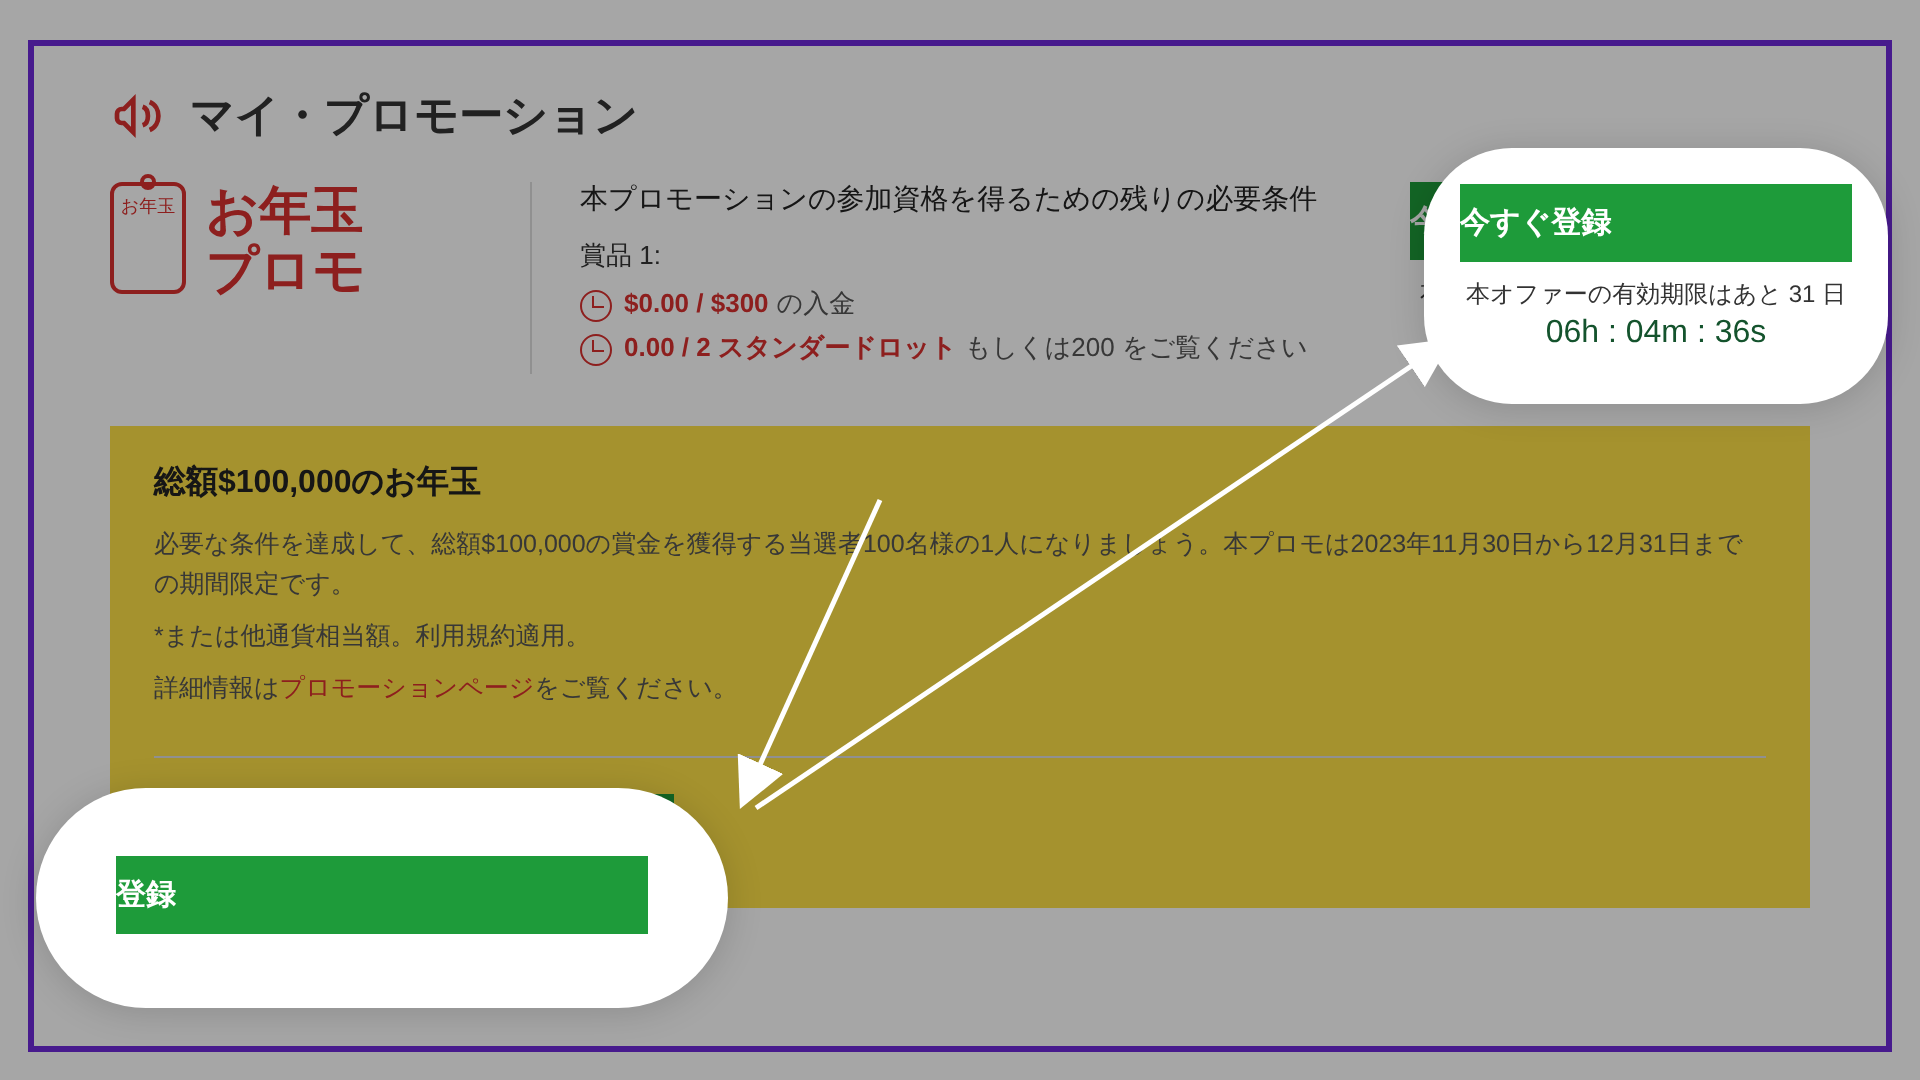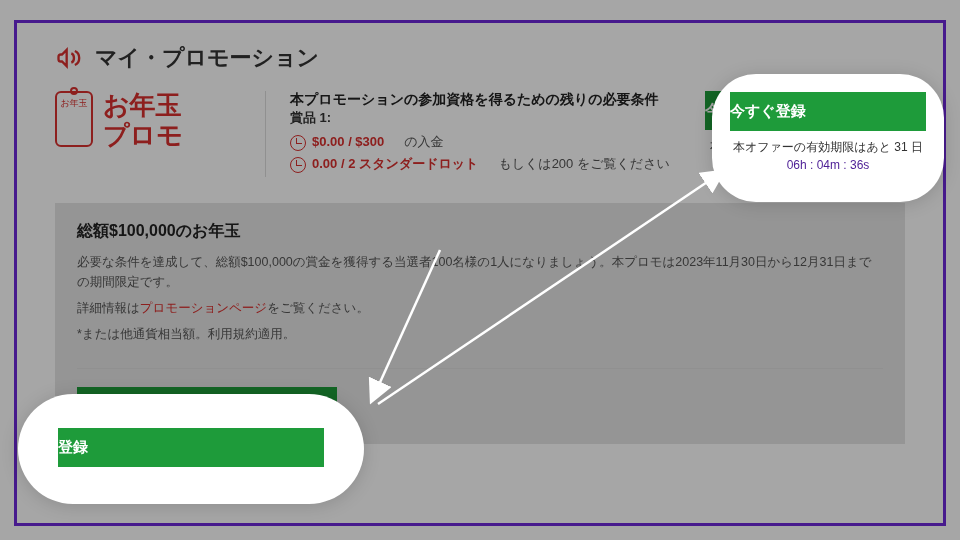--- a/index.html
+++ b/index.html
@@ -9,33 +9,33 @@
 .heading{display:flex;align-items:center;gap:12px;margin-bottom:18px}
 .heading h1{font-size:22px;font-weight:700;color:#333;margin:0}
 .megaphone{width:28px;height:28px;color:#d9302e}
 .topRow{display:flex;align-items:flex-start}
 .logo{width:210px;flex:0 0 210px;display:flex;gap:10px}
 .logo-mark{width:34px;height:52px;border:2px solid #d9302e;border-radius:6px;position:relative}
 .logo-mark::before{content:"";position:absolute;top:-6px;left:50%;transform:translateX(-50%);width:4px;height:4px;border:2px solid #d9302e;border-radius:50%}
 .logo-mark span{display:block;font-size:9px;color:#d9302e;line-height:1.1;text-align:center;margin-top:6px}
 .logo-text{color:#d9302e;font-size:26px;font-weight:700;line-height:1.15}
 .requirements{flex:1;border-left:1px solid #ddd;padding-left:24px}
-.req-title{font-size:14px;font-weight:700;color:#222;margin:0 0 0}
-.req-sub{font-size:13px;font-weight:700;color:#333;margin:0 0 6px}
+.req-title{font-size:14px;font-weight:400;color:#222;margin:0 0 10px}
+.req-sub{font-size:13px;font-weight:400;color:#333;margin:0 0 6px}
 .req-line{display:flex;align-items:flex-start;gap:6px;font-size:13px;color:#d9302e;margin-bottom:4px}
-.req-line .suffix{color:#555;margin-left:20px}
+.req-line .suffix{color:#555;margin-left:4px}
 .req-line .sub{display:block;color:#777;font-size:12px;margin-left:22px}
 .clk{width:14px;height:14px;flex:0 0 14px;margin-top:2px;border:1.5px solid #d9302e;border-radius:50%;position:relative}
 .clk::after{content:"";position:absolute;width:5px;height:5px;border-left:1.5px solid #d9302e;border-bottom:1.5px solid #d9302e;left:5px;top:2px}
 .cta-top{width:200px;flex:0 0 200px;text-align:center}
 .btn{display:block;background:#1e9b3a;color:#fff;font-weight:700;text-align:left;padding:10px 0;font-size:15px;cursor:pointer;border:none;width:100%}
 .offer-exp{font-size:12px;color:#333;margin-top:8px}
 .offer-exp b{font-weight:400}
-.countdown{color:#4c1d95;font-size:12px;margin-top:2px}
-.desc{background:#e5e5e5;margin-top:26px;padding:18px 22px}
+.countdown{color:#14532d;font-size:16px;margin-top:2px}
+.desc{background:#fde047;margin-top:26px;padding:18px 22px}
 .desc h2{font-size:16px;font-weight:700;margin:0 0 10px;color:#222}
 .desc p{font-size:12.5px;color:#555;margin:6px 0;line-height:1.6}
 .desc a{color:#d9302e;text-decoration:none}
 .divider{border:none;border-top:1px solid #ddd;margin:24px 0 18px}
 .btn-bottom{width:260px;margin-left:0}
 
 .spot{position:absolute;background:#fff;border-radius:999px;z-index:10;box-shadow:0 2px 18px rgba(0,0,0,.15)}
 .spot-a{left:712px;top:74px;width:232px;height:128px;border-radius:44px;padding:18px 18px 0;box-sizing:border-box;text-align:center}
 .spot-b{left:18px;top:394px;width:346px;height:110px;border-radius:60px;padding:34px 40px 0;box-sizing:border-box}
 
@@ -83,22 +83,22 @@
         <div class="offer-exp">
           <span>本オファーの有効期限はあと </span><b>31 日</b>
         </div>
         <div class="countdown">06h : 04m : 36s</div>
       </div>
     </div>
 
     <div class="desc">
       <h2>総額$100,000のお年玉</h2>
       <p>必要な条件を達成して、総額$100,000の賞金を獲得する当選者100名様の1人になりましょう。本プロモは2023年11月30日から12月31日までの期間限定です。</p>
+      <p>*または他通貨相当額。利用規約適用。</p>
       <p><span>詳細情報は</span><a href="#">プロモーションページ</a><span>をご覧ください。</span></p>
-      <p>*または他通貨相当額。利用規約適用。</p>
       <hr class="divider">
       <button class="btn btn-bottom">登録</button>
     </div>
   </div>
 
   <div class="dim"></div>
 
   <div class="spot spot-a">
     <button class="btn">今すぐ登録</button>
     <div class="offer-exp">

